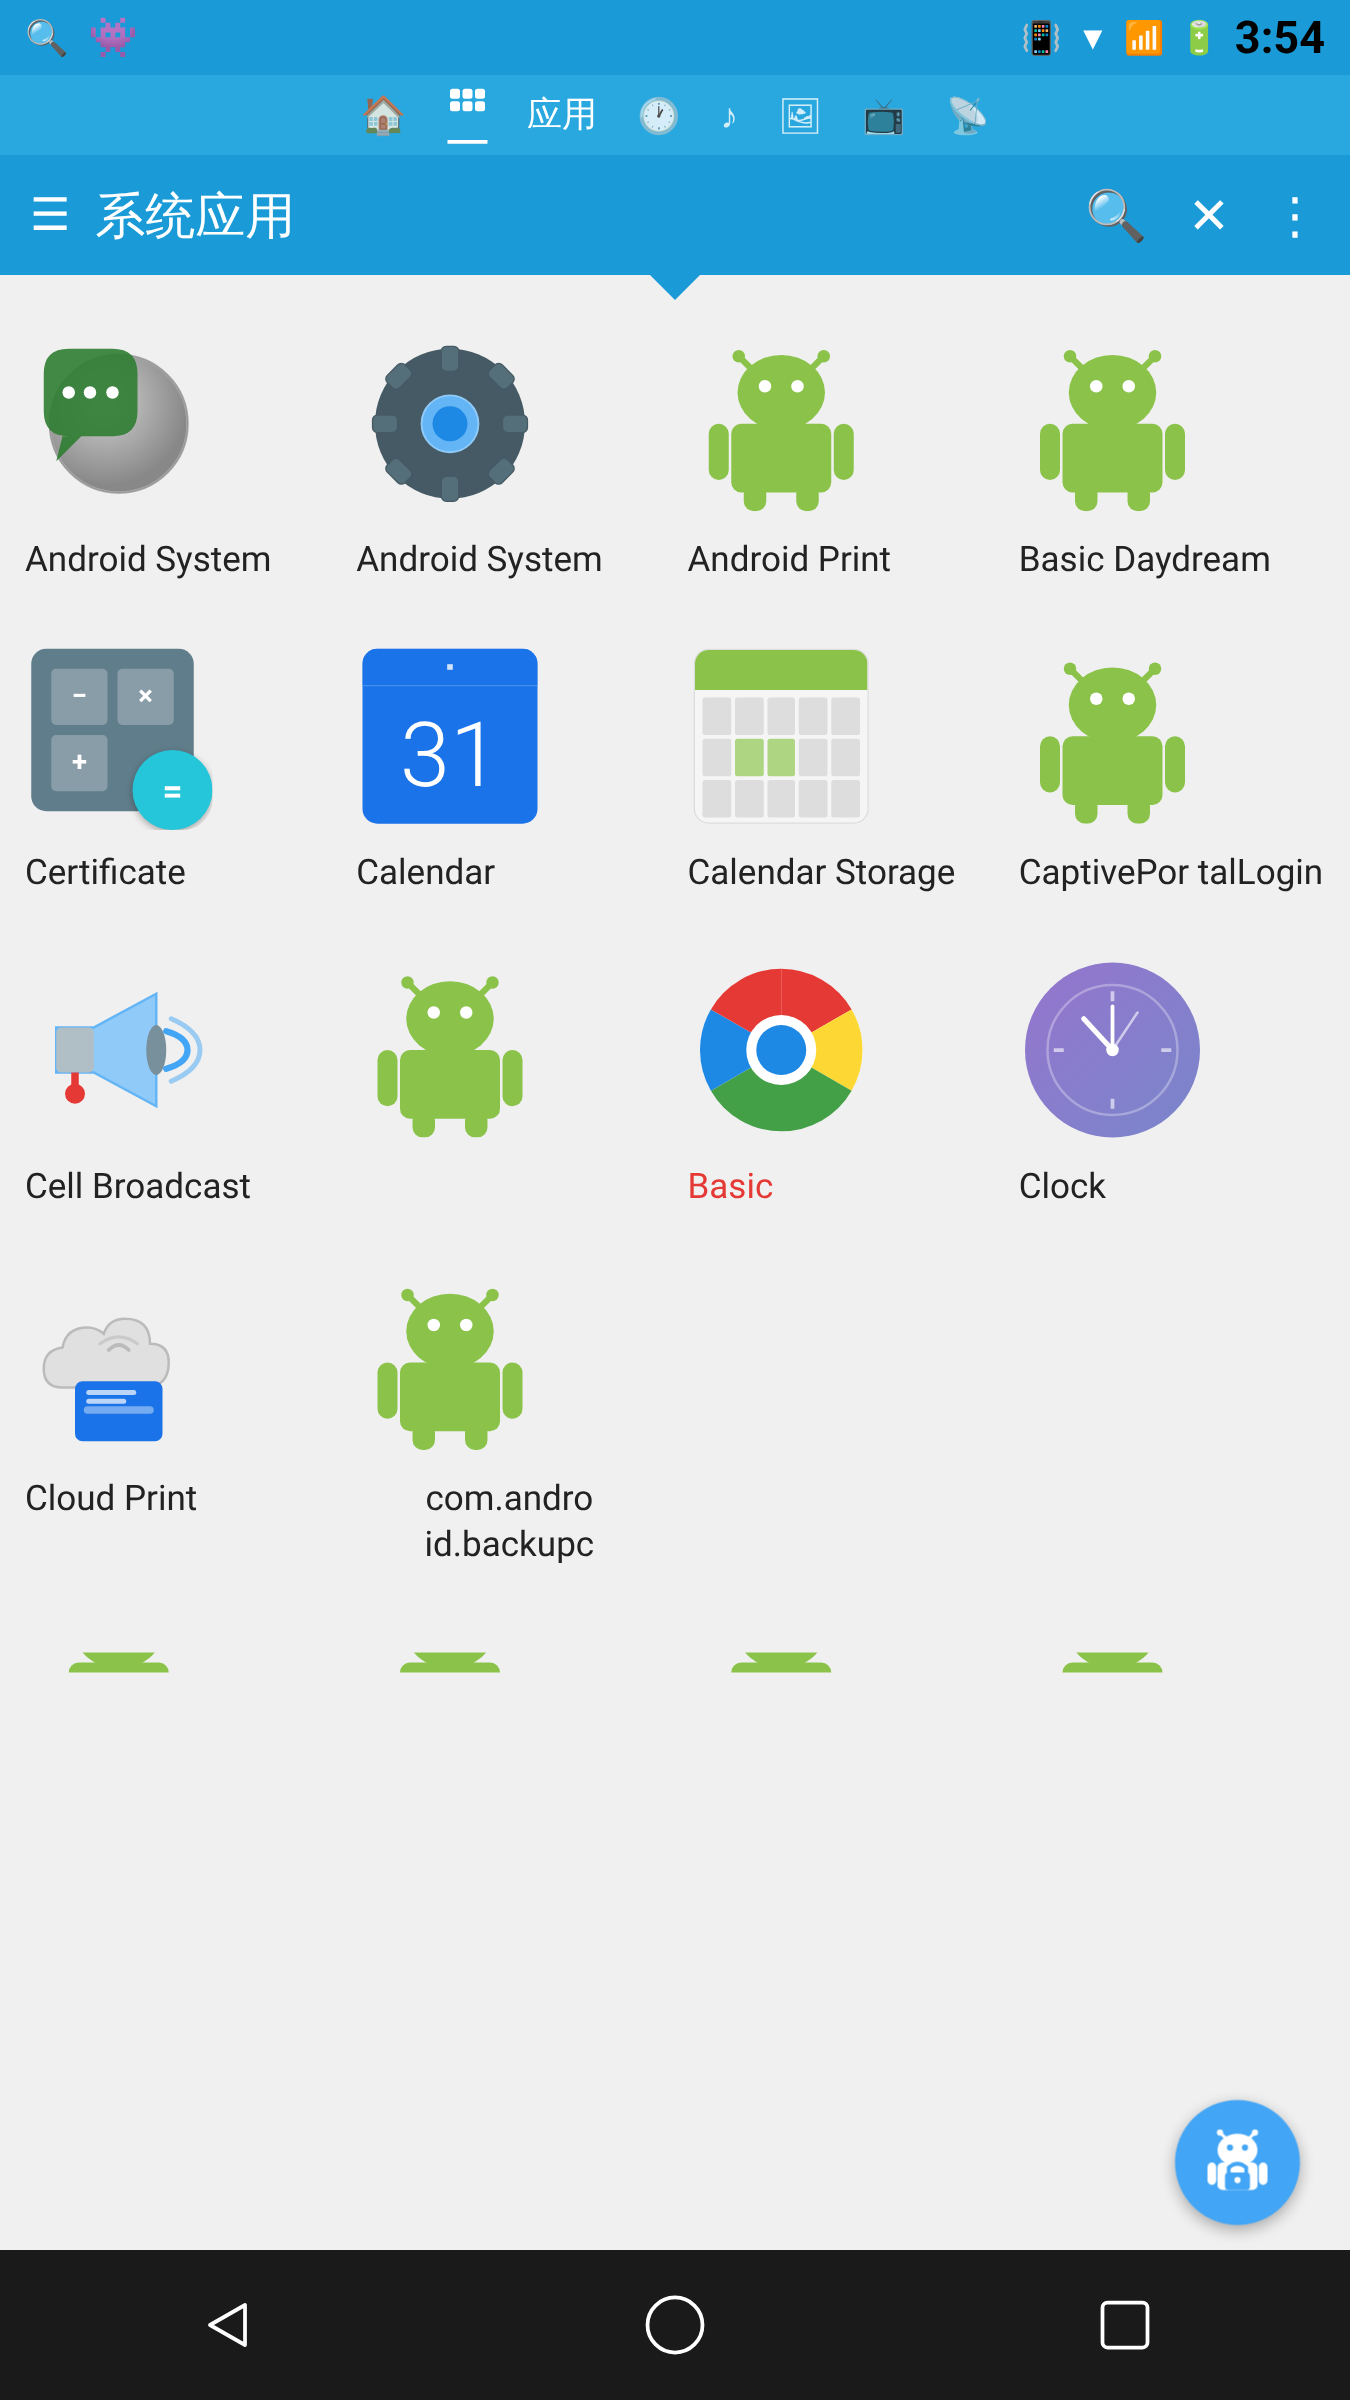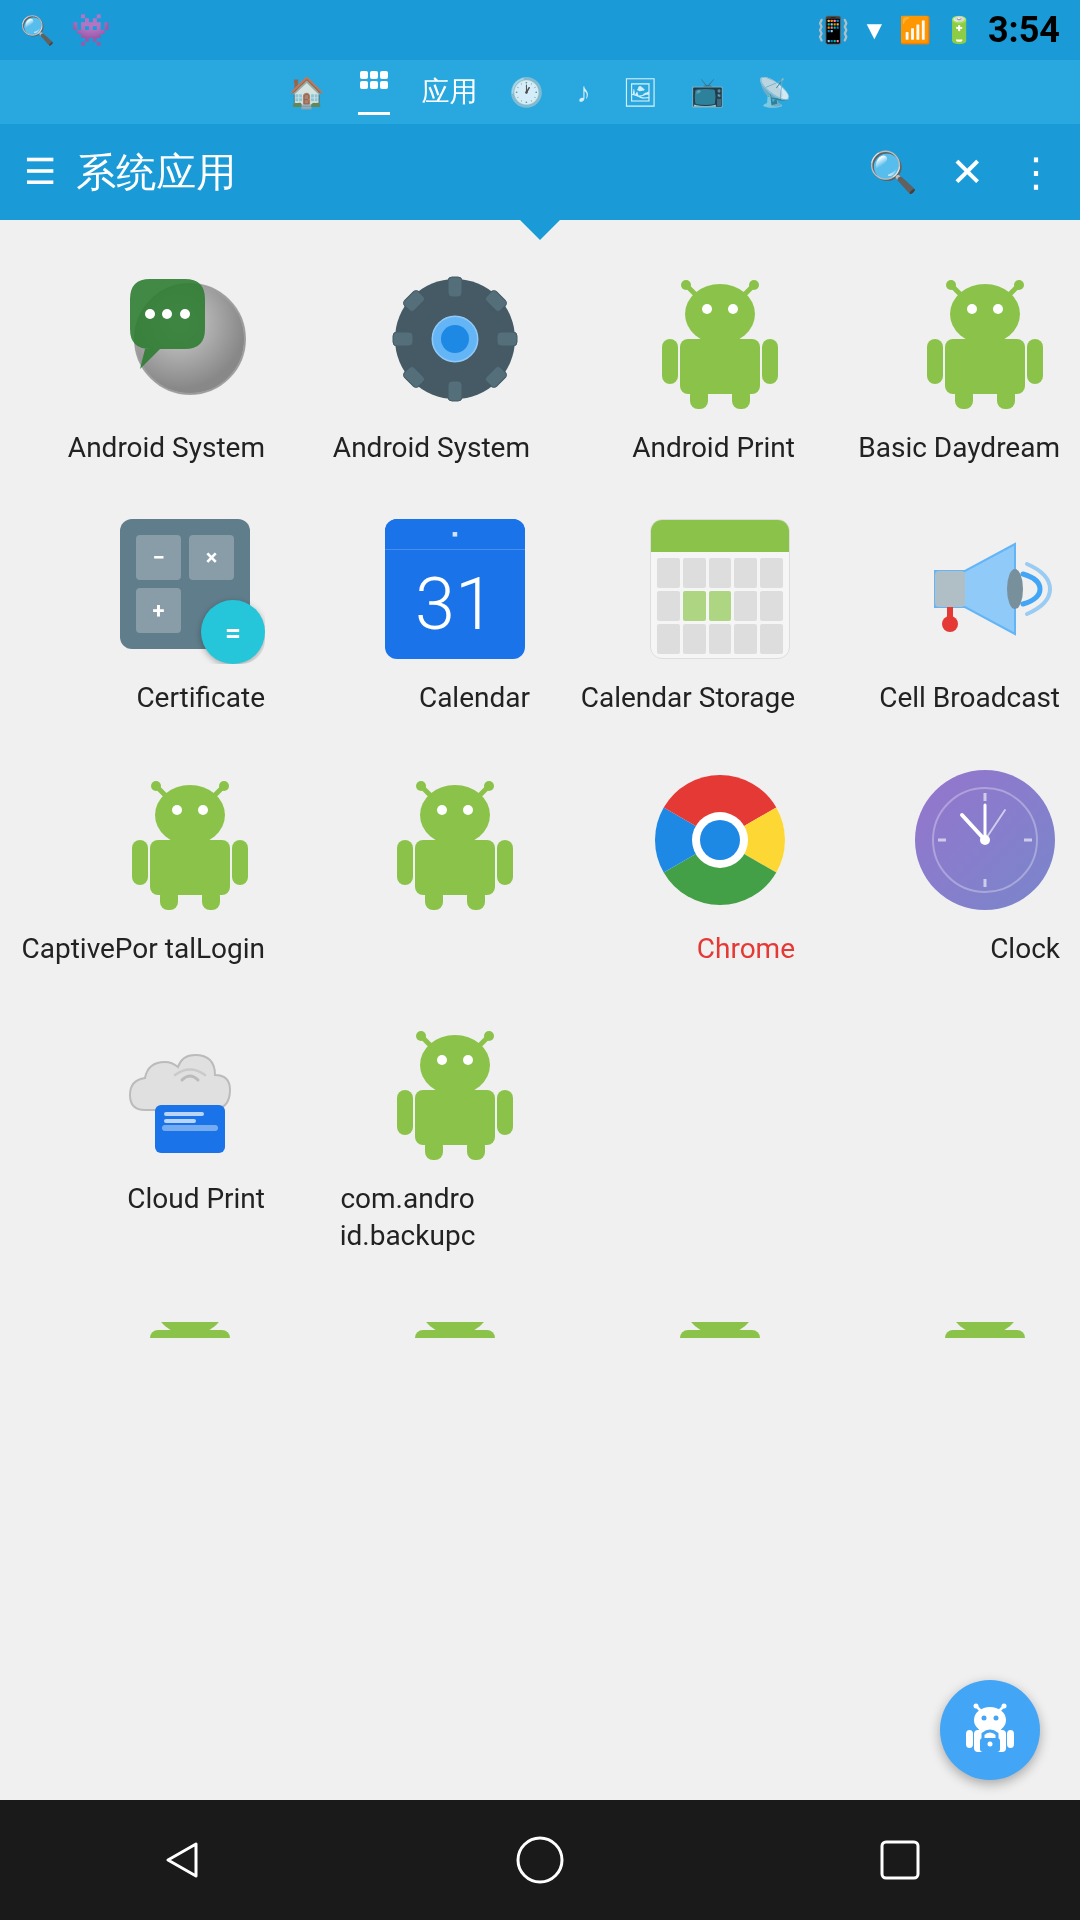--- a/index.html
+++ b/index.html
@@ -116,21 +116,21 @@
     .app-grid {
       display: grid;
       grid-template-columns: repeat(4, 1fr);
       gap: 0;
       padding: 20px 10px;
       background: #f0f0f0;
     }
     .app-item {
       display: flex;
       flex-direction: column;
-      align-items: flex-end;
+      align-items: flex-start;
       padding: 24px 10px;
       cursor: pointer;
     }
     .app-icon {
       width: 150px;
       height: 150px;
       display: flex;
       align-items: center;
       justify-content: center;
       margin-bottom: 16px;
@@ -400,57 +400,57 @@
         </div>
       </div>
     </div>
     <span class="app-label">Calendar Storage</span>
   </div>
 
 
   <div class="app-item">
     <div class="app-icon">
       <svg width="140" height="140" viewBox="0 0 140 140">
-
-        <path d="M20,52 L20,88 L50,88 L100,115 L100,25 L50,52 Z" fill="#90caf9" stroke="#64b5f6" stroke-width="2"></path>
-
-        <rect x="20" y="52" width="30" height="36" rx="4" fill="#b0bec5"></rect>
-
-        <ellipse cx="100" cy="70" rx="8" ry="20" fill="#78909c"></ellipse>
-
-        <path d="M108,55 Q125,60 125,70 Q125,80 108,85" fill="none" stroke="#42a5f5" stroke-width="5" stroke-linecap="round"></path>
-        <path d="M112,45 Q135,55 135,70 Q135,85 112,95" fill="none" stroke="#42a5f5" stroke-width="4" stroke-linecap="round" opacity="0.5"></path>
-
-        <circle cx="35" cy="105" r="8" fill="#e53935"></circle>
-        <rect x="32" y="88" width="6" height="17" fill="#e53935"></rect>
-      </svg>
-    </div>
-    <span class="app-label">Cell Broadcast</span>
-  </div>
-
-  <div class="app-item">
-    <div class="app-icon">
-      <svg width="140" height="140" viewBox="0 0 140 140">
         <g fill="#8bc34a">
           <line x1="50" y1="30" x2="38" y2="18" stroke="#8bc34a" stroke-width="5" stroke-linecap="round"></line>
           <circle cx="36" cy="16" r="5"></circle>
           <line x1="90" y1="30" x2="102" y2="18" stroke="#8bc34a" stroke-width="5" stroke-linecap="round"></line>
           <circle cx="104" cy="16" r="5"></circle>
           <ellipse cx="70" cy="45" rx="35" ry="30" fill="#8bc34a"></ellipse>
           <circle cx="57" cy="40" r="5" fill="white"></circle>
           <circle cx="83" cy="40" r="5" fill="white"></circle>
           <rect x="30" y="70" width="80" height="55" rx="8" fill="#8bc34a"></rect>
           <rect x="12" y="70" width="16" height="45" rx="8" fill="#8bc34a"></rect>
           <rect x="112" y="70" width="16" height="45" rx="8" fill="#8bc34a"></rect>
           <rect x="40" y="118" width="18" height="22" rx="8" fill="#8bc34a"></rect>
           <rect x="82" y="118" width="18" height="22" rx="8" fill="#8bc34a"></rect>
         </g>
       </svg>
     </div>
     <span class="app-label">CaptivePor talLogin</span>
+  </div>
+
+  <div class="app-item">
+    <div class="app-icon">
+      <svg width="140" height="140" viewBox="0 0 140 140">
+
+        <path d="M20,52 L20,88 L50,88 L100,115 L100,25 L50,52 Z" fill="#90caf9" stroke="#64b5f6" stroke-width="2"></path>
+
+        <rect x="20" y="52" width="30" height="36" rx="4" fill="#b0bec5"></rect>
+
+        <ellipse cx="100" cy="70" rx="8" ry="20" fill="#78909c"></ellipse>
+
+        <path d="M108,55 Q125,60 125,70 Q125,80 108,85" fill="none" stroke="#42a5f5" stroke-width="5" stroke-linecap="round"></path>
+        <path d="M112,45 Q135,55 135,70 Q135,85 112,95" fill="none" stroke="#42a5f5" stroke-width="4" stroke-linecap="round" opacity="0.5"></path>
+
+        <circle cx="35" cy="105" r="8" fill="#e53935"></circle>
+        <rect x="32" y="88" width="6" height="17" fill="#e53935"></rect>
+      </svg>
+    </div>
+    <span class="app-label">Cell Broadcast</span>
   </div>
 
   <div class="app-item">
     <div class="app-icon">
       <svg width="140" height="140" viewBox="0 0 140 140">
         <g fill="#8bc34a">
           <line x1="50" y1="30" x2="38" y2="18" stroke="#8bc34a" stroke-width="5" stroke-linecap="round"></line>
           <circle cx="36" cy="16" r="5"></circle>
           <line x1="90" y1="30" x2="102" y2="18" stroke="#8bc34a" stroke-width="5" stroke-linecap="round"></line>
           <circle cx="104" cy="16" r="5"></circle>
@@ -485,21 +485,21 @@
 
         <path d="M70,70 L13.7,102.5 A65,65 0 0,1 13.7,37.5 Z" fill="#1e88e5"></path>
 
         <path d="M70,70 L13.7,37.5 A65,65 0 0,1 70,5 Z" fill="#e53935"></path>
 
         <circle cx="70" cy="70" r="28" fill="white"></circle>
 
         <circle cx="70" cy="70" r="20" fill="#1e88e5"></circle>
       </svg>
     </div>
-    <span class="app-label chrome-label">Chrome</span>
+    <span class="app-label chrome-label">Basic</span>
   </div>
 
   <div class="app-item">
     <div class="app-icon">
       <div style="width:140px; height:140px; border-radius:70px; background:linear-gradient(135deg, #9575cd, #7986cb); display:flex; align-items:center; justify-content:center;">
         <svg width="110" height="110" viewBox="0 0 110 110">
 
           <circle cx="55" cy="55" r="52" fill="none" stroke="rgba(255,255,255,0.3)" stroke-width="2"></circle>
 
           <line x1="55" y1="55" x2="32" y2="30" stroke="white" stroke-width="4" stroke-linecap="round"></line>

